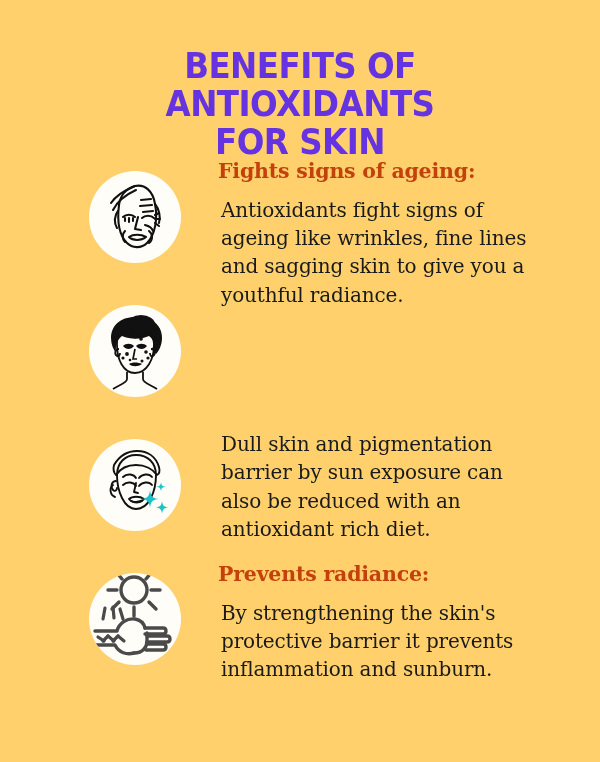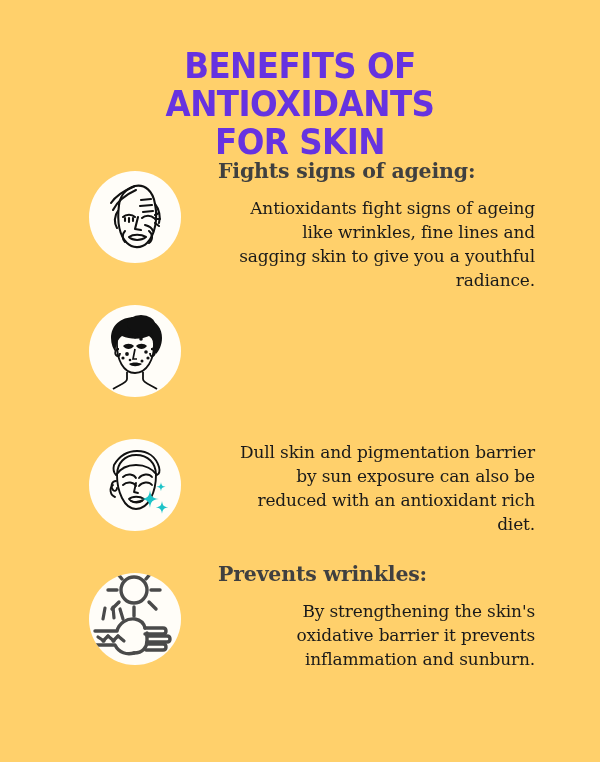--- a/index.html
+++ b/index.html
@@ -70,34 +70,33 @@
     position: absolute;
     left: 218px;
     top: 0;
     width: 330px;
   }
   .heading {
     font-family: "DejaVu Serif", serif;
     font-weight: 700;
     font-size: 20.5px;
     line-height: 1.1;
-    color: #404040;
+    color: #c2410c;
     letter-spacing: -0.2px;
     margin: 0 0 13px 0;
     white-space: nowrap;
   }
   .body {
     font-family: "DejaVu Serif", serif;
     font-weight: 400;
-    font-size: 17px;
+    font-size: 20px;
     line-height: 1.42;
     color: #1a1a1a;
-    margin: 13px;
+    margin: 3px;
     letter-spacing: -0.15px;
-    text-align: right;
   }
   .row-2 .txt, .row-3 .txt { top: -1px; }
   .row-4 .txt { top: 1px; }
 </style>
 </head>
 <body>
 
 <div class="poster">
 
   <div class="title">
@@ -223,19 +222,19 @@
             <path d="M31 36 L34 46"></path>
             <path d="M9 64 L15 68"></path>
             <path d="M19 63 L25 68"></path>
             <path d="M29 63 L35 68"></path>
             <path d="M14 68 L19 63"></path>
             <path d="M24 68 L29 63"></path>
           </g>
         </svg>
       </div>
       <div class="txt">
-        <p class="heading">Prevents wrinkles:</p>
-        <p class="body">By strengthening the skin's oxidative barrier it prevents inflammation and sunburn.</p>
+        <p class="heading">Prevents radiance:</p>
+        <p class="body">By strengthening the skin's protective barrier it prevents inflammation and sunburn.</p>
       </div>
     </div>
 
   </div>
 </div>
 
 </body></html>

